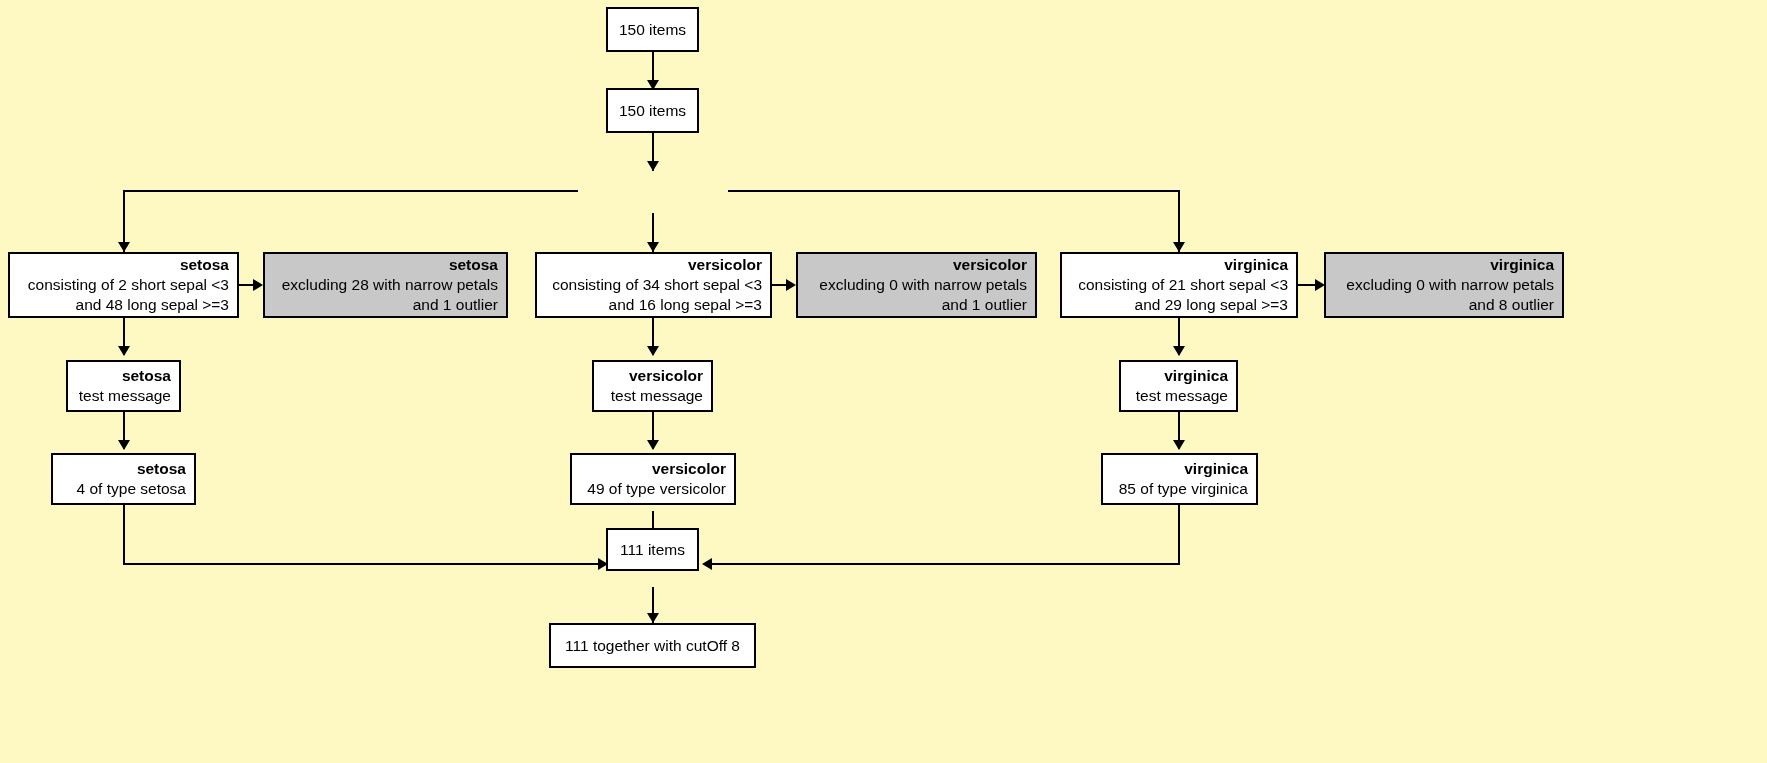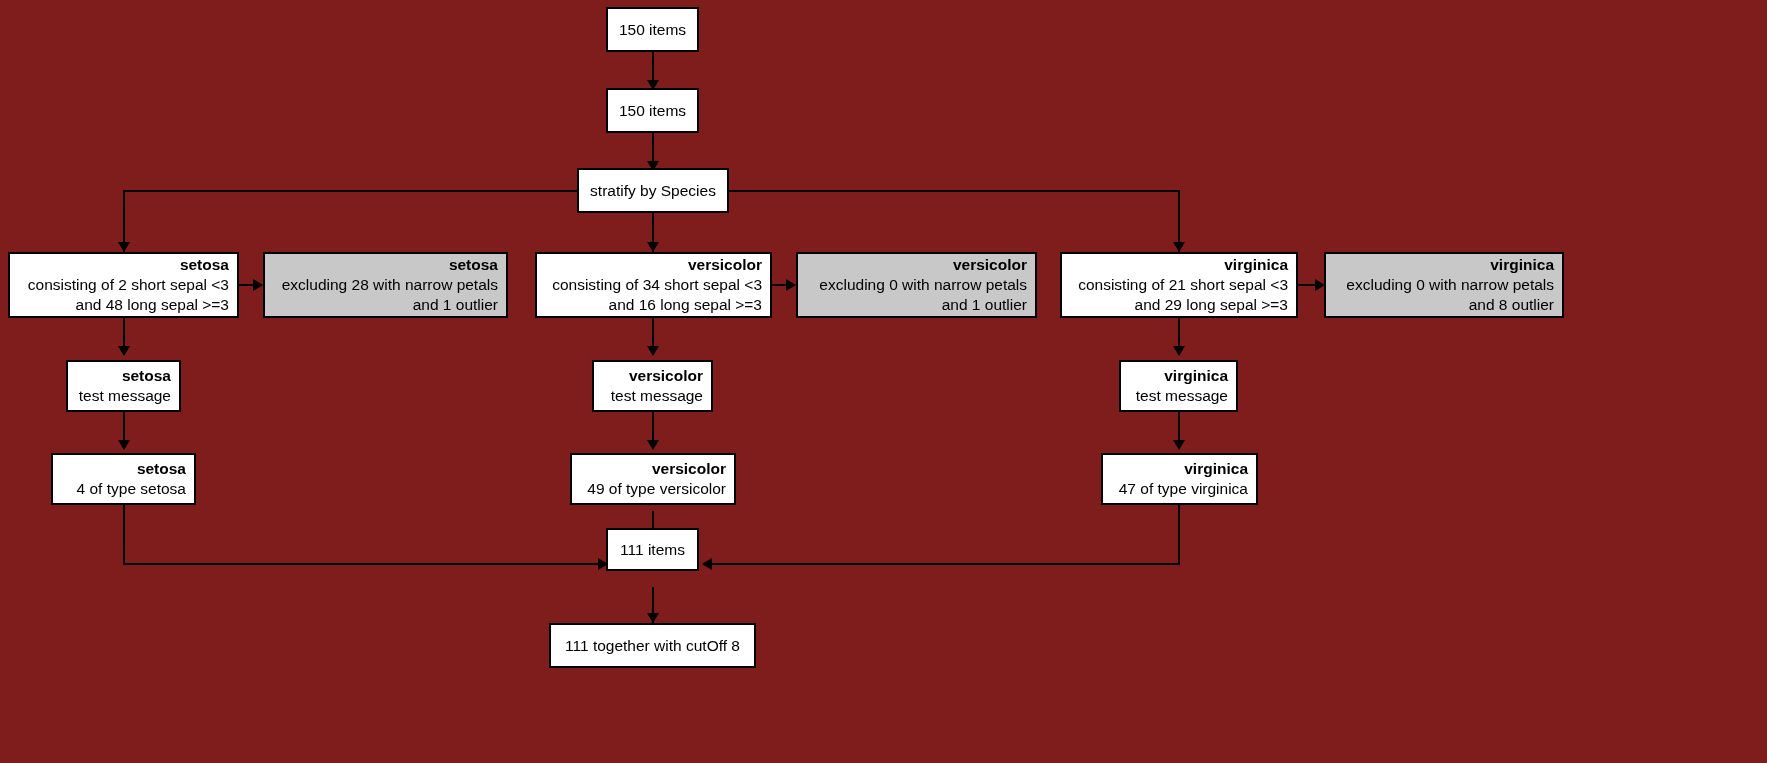--- a/index.html
+++ b/index.html
@@ -8,21 +8,21 @@
     background: #ffffff;
   }
   body {
     font-family: "Liberation Sans", sans-serif;
     color: #000000;
   }
   #canvas {
     position: relative;
     width: 1767px;
     height: 763px;
-    background: #7f1d1d;
+    background: #fef9c3;
     overflow: hidden;
   }
   .node {
     position: absolute;
     box-sizing: border-box;
     border: 2px solid #000000;
     background: #ffffff;
     display: flex;
     flex-direction: column;
     justify-content: center;
@@ -143,23 +143,20 @@
   <div class="arrow-down" style="left:647px; top:613px;"></div>
 
   <div class="node center" style="left:606px; top:7px; width:93px; height:45px;">
     <div class="line">150 items</div>
   </div>
 
   <div class="node center" style="left:606px; top:88px; width:93px; height:45px;">
     <div class="line">150 items</div>
   </div>
 
-  <div class="node center" style="left:577px; top:168px; width:152px; height:45px;">
-    <div class="line">stratify by Species</div>
-  </div>
 
   <div class="node left" style="left:8px; top:252px; width:231px; height:66px;">
     <div class="line title">setosa</div>
     <div class="line">consisting of 2 short sepal &lt;3</div>
     <div class="line">and 48 long sepal &gt;=3</div>
   </div>
 
   <div class="node left shaded" style="left:263px; top:252px; width:245px; height:66px;">
     <div class="line title">setosa</div>
     <div class="line">excluding 28 with narrow petals</div>
@@ -210,21 +207,21 @@
     <div class="line">4 of type setosa</div>
   </div>
 
   <div class="node left" style="left:570px; top:453px; width:166px; height:52px;">
     <div class="line title">versicolor</div>
     <div class="line">49 of type versicolor</div>
   </div>
 
   <div class="node left" style="left:1101px; top:453px; width:157px; height:52px;">
     <div class="line title">virginica</div>
-    <div class="line">47 of type virginica</div>
+    <div class="line">85 of type virginica</div>
   </div>
 
   <div class="node center" style="left:606px; top:528px; width:93px; height:43px;">
     <div class="line">111 items</div>
   </div>
 
   <div class="node center" style="left:549px; top:623px; width:207px; height:45px;">
     <div class="line">111 together with cutOff 8</div>
   </div>
 

